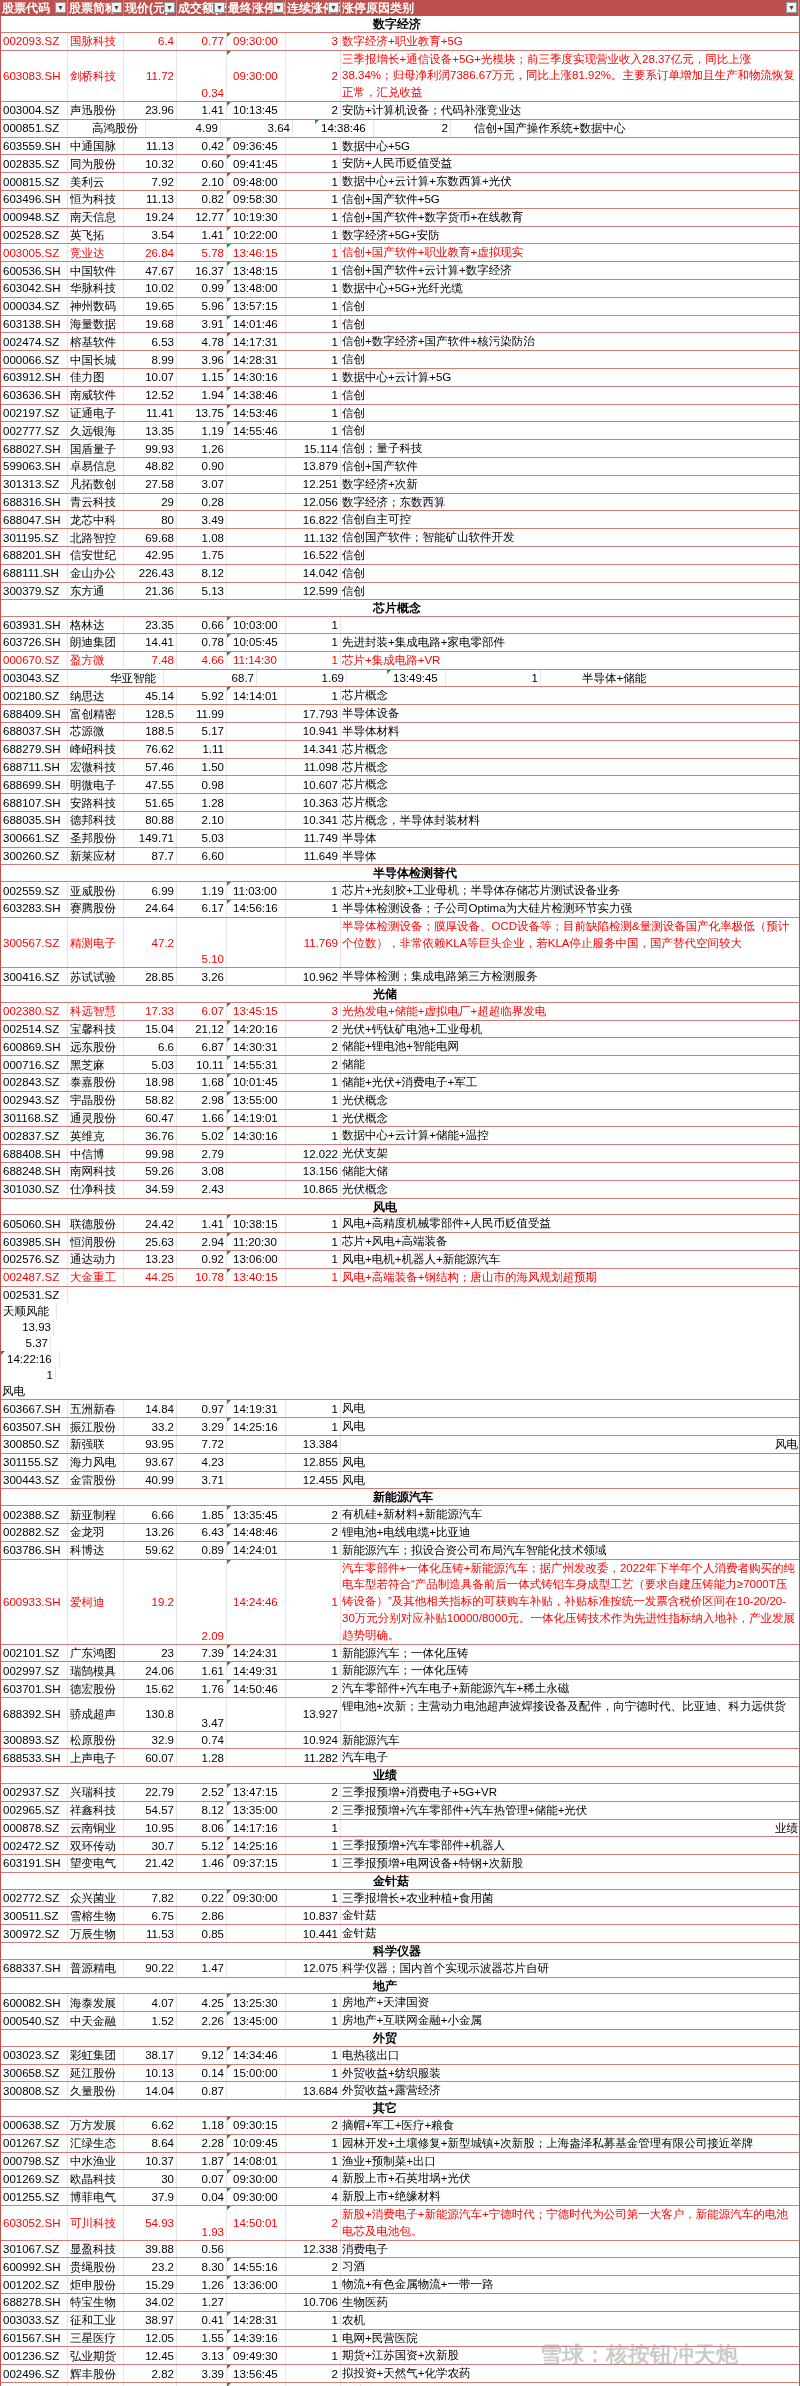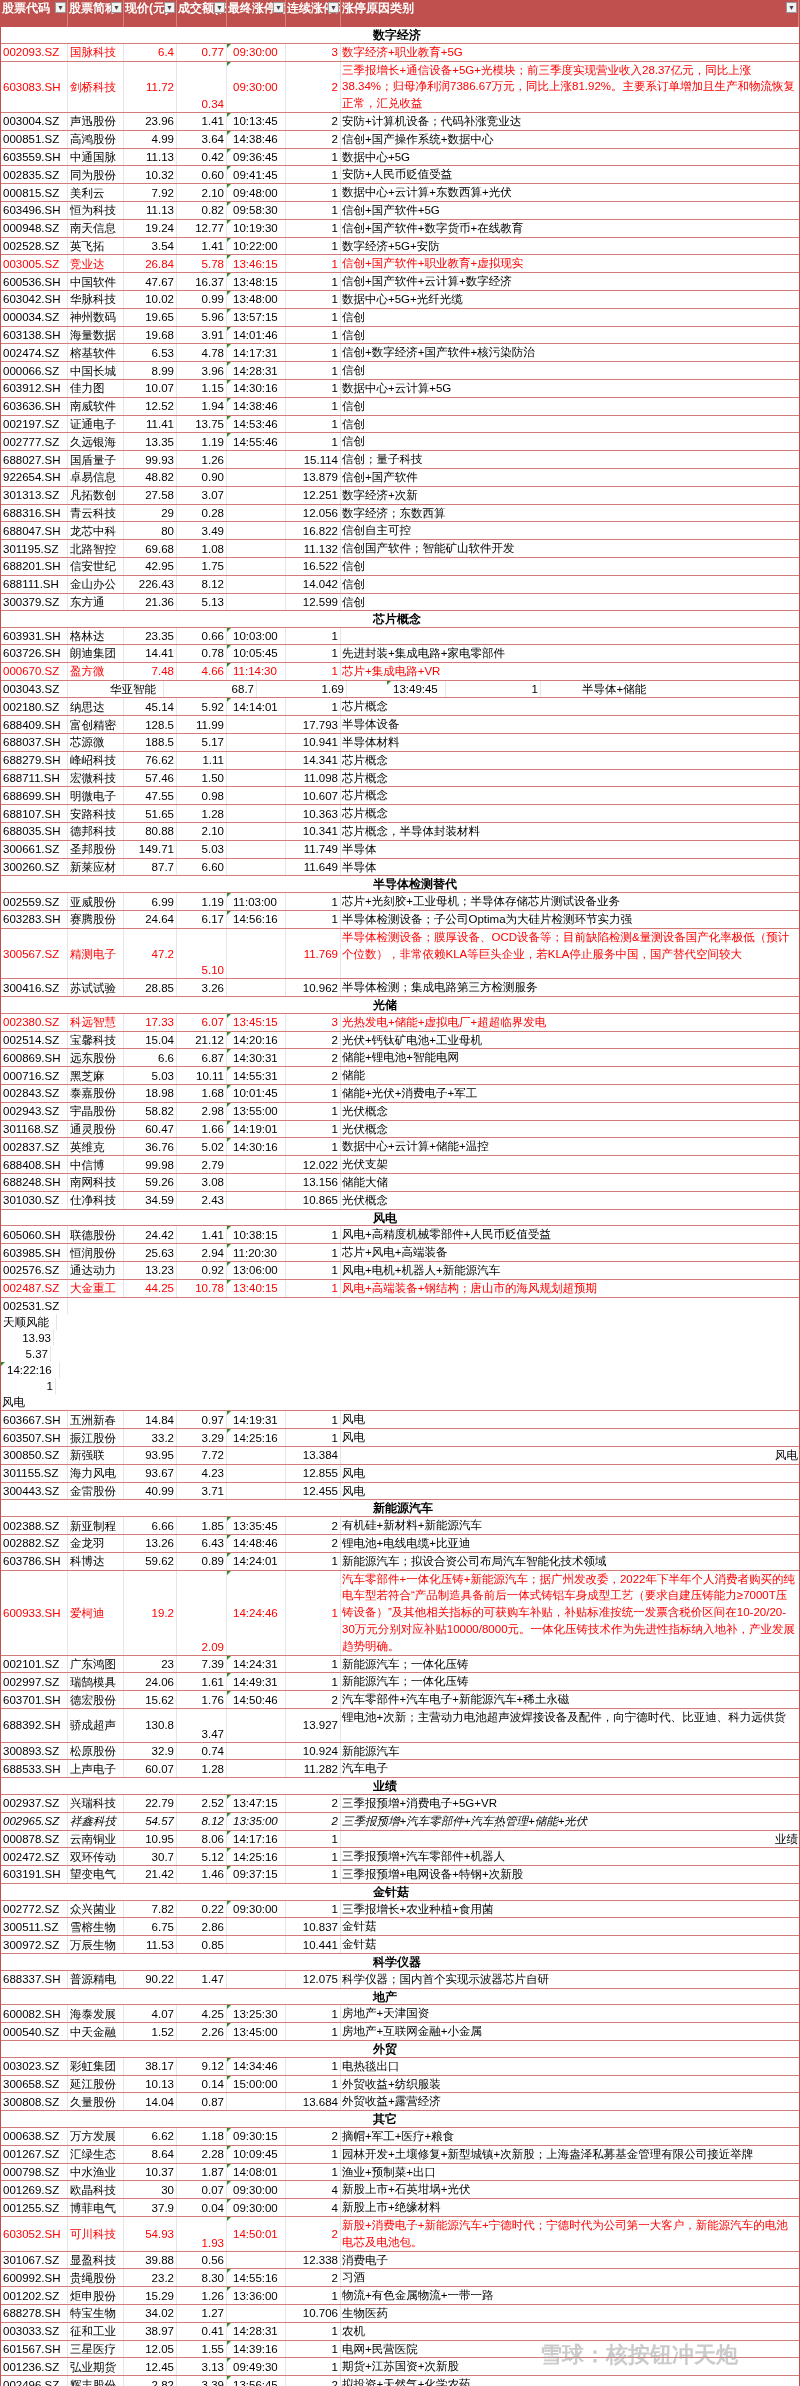--- a/index.html
+++ b/index.html
@@ -1,18 +1,18 @@
 <!DOCTYPE html>
 <html><head>
 <meta charset="utf-8">
 <style>
   * { box-sizing: border-box; margin: 0; padding: 0; }
   body { width: 800px; background: #ffffff; font-family: "Liberation Sans", "DejaVu Sans", sans-serif; font-size: 11.5px; color: #000; overflow-x: hidden; }
   #sheet { width: 800px; border-left: 1px solid #c0504d; border-right: 1px solid #c0504d; }
-  .hdr { display: flex; height: 27px; background: #c0504d; color: #fff; font-size: 12px; font-weight: bold; }
+  .hdr { display: flex; height: 16px; background: #c0504d; color: #fff; font-size: 12px; font-weight: bold; }
   .hdr .hc { position: relative; overflow: hidden; white-space: nowrap; padding-left: 1px; line-height: 16px; border-right: 1px solid #d9817e; }
   .hdr .dd { position: absolute; right: 1px; top: 2px; width: 11px; height: 11px; background: #f2f2f2; border: 1px solid #999; color: #444; font-size: 7px; line-height: 9px; text-align: center; font-weight: normal; }
   .c0 { width: 67px; } .c1 { width: 56px; } .c2 { width: 53px; } .c3 { width: 50px; }
   .c4 { width: 59px; } .c5 { width: 55px; } .c6 { flex: 1; }
   .row { display: flex; border-bottom: 1px solid #d27b78; min-height: 16.8px; }
   .row .cell { border-right: 1px solid #e6e6e6; white-space: nowrap; overflow: hidden; line-height: 16px; padding: 0 2px; display: flex; align-items: center; }
   .row .cell.c6 { white-space: normal; line-height: 16.8px; padding: 0 1px; border-right: none; display: block; }
   .row .cell.num { justify-content: flex-end; }
   .row .cell.bottom { align-items: flex-end; }
   .row .cell.c4 { position: relative; padding-left: 6px; }
@@ -98,21 +98,21 @@
         </div>
         <div class="cell c4">
           <span class="flag"></span>
           <span>10:13:45</span>
         </div>
         <div class="cell c5 num">
           <span>2</span>
         </div>
         <div class="cell c6"><span>安防+计算机设备；代码补涨竞业达</span></div>
       </div>
-      <div class="row" style="min-height: 16.8px;">
+      <div class="row" style="min-height: 16.8px; gap: 22px;">
         <div class="cell c0">
           <span>000851.SZ</span>
         </div>
         <div class="cell c1">
           <span>高鸿股份</span>
         </div>
         <div class="cell c2 num">
           <span>4.99</span>
         </div>
         <div class="cell c3 num">
@@ -517,21 +517,21 @@
         <div class="cell c4">
           <span></span>
         </div>
         <div class="cell c5 num">
           <span>15.114</span>
         </div>
         <div class="cell c6"><span>信创；量子科技</span></div>
       </div>
       <div class="row" style="min-height: 16.8px;">
         <div class="cell c0">
-          <span>922654.SH</span>
+          <span>599063.SH</span>
         </div>
         <div class="cell c1">
           <span>卓易信息</span>
         </div>
         <div class="cell c2 num">
           <span>48.82</span>
         </div>
         <div class="cell c3 num">
           <span>0.90</span>
         </div>
@@ -1780,21 +1780,21 @@
         </div>
         <div class="cell c4">
           <span class="flag"></span>
           <span>13:47:15</span>
         </div>
         <div class="cell c5 num">
           <span>2</span>
         </div>
         <div class="cell c6"><span>三季报预增+消费电子+5G+VR</span></div>
       </div>
-      <div class="row" style="min-height: 16.8px; font-style: italic;">
+      <div class="row" style="min-height: 16.8px;">
         <div class="cell c0">
           <span>002965.SZ</span>
         </div>
         <div class="cell c1">
           <span>祥鑫科技</span>
         </div>
         <div class="cell c2 num">
           <span>54.57</span>
         </div>
         <div class="cell c3 num">

